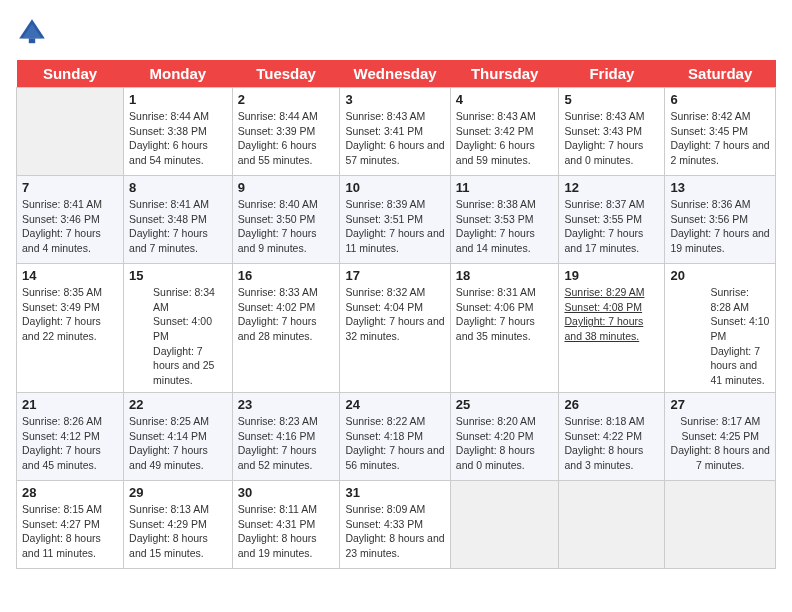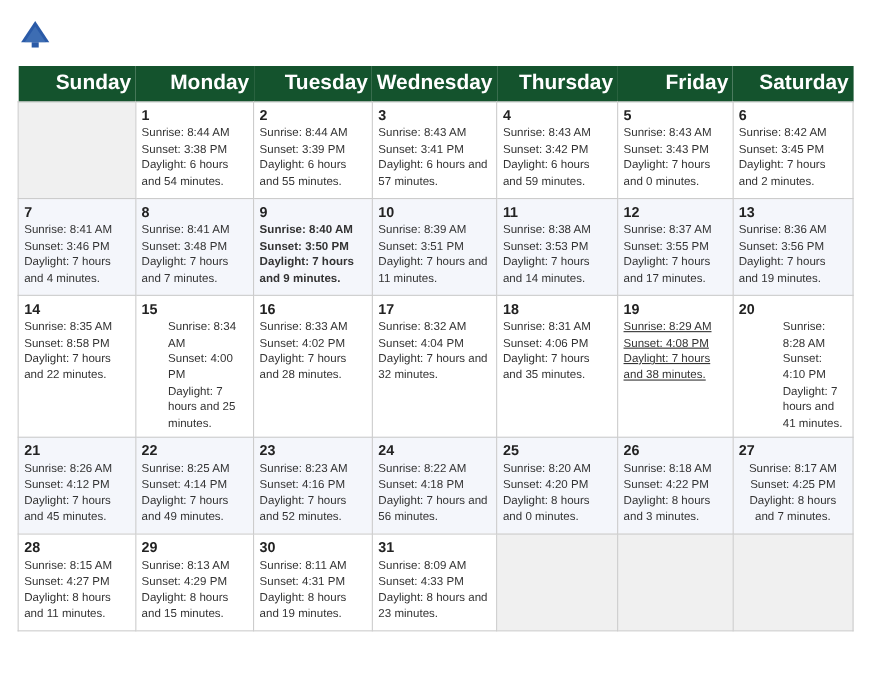--- a/index.html
+++ b/index.html
@@ -41,25 +41,25 @@
     .subtitle {
       font-size: 15px;
       color: #444;
     }
     table {
       width: 100%;
       border-collapse: collapse;
       font-size: 11px;
     }
     thead tr th {
-      background-color: #14532d;
+      background-color: #ef4444;
       color: #fff;
       padding: 5px 4px;
-      text-align: right;
-      font-size: 19px;
+      text-align: center;
+      font-size: 15px;
       font-weight: bold;
     }
     tbody tr td {
       border: 1px solid #ccc;
       vertical-align: top;
       padding: 4px 5px;
       width: 113px;
       min-height: 70px;
       height: 88px;
       color: #333;
@@ -169,21 +169,21 @@
 Daylight: 7 hours and 4 minutes.</div>
         </td>
         <td>
           <div class="day-number">8</div>
           <div class="day-info" style="white-space: pre-line;">Sunrise: 8:41 AM
 Sunset: 3:48 PM
 Daylight: 7 hours and 7 minutes.</div>
         </td>
         <td>
           <div class="day-number">9</div>
-          <div class="day-info" style="white-space: pre-line; font-weight: bold;">Sunrise: 8:40 AM
+          <div class="day-info" style="white-space: pre-line;">Sunrise: 8:40 AM
 Sunset: 3:50 PM
 Daylight: 7 hours and 9 minutes.</div>
         </td>
         <td>
           <div class="day-number">10</div>
           <div class="day-info" style="white-space: pre-line;">Sunrise: 8:39 AM
 Sunset: 3:51 PM
 Daylight: 7 hours and 11 minutes.</div>
         </td>
         <td>
@@ -202,21 +202,21 @@
           <div class="day-number">13</div>
           <div class="day-info" style="white-space: pre-line;">Sunrise: 8:36 AM
 Sunset: 3:56 PM
 Daylight: 7 hours and 19 minutes.</div>
         </td>
       </tr>
       <tr>
         <td>
           <div class="day-number">14</div>
           <div class="day-info" style="white-space: pre-line;">Sunrise: 8:35 AM
-Sunset: 8:58 PM
+Sunset: 3:49 PM
 Daylight: 7 hours and 22 minutes.</div>
         </td>
         <td>
           <div class="day-number">15</div>
           <div class="day-info" style="white-space: pre-line; margin-left: 24px;">Sunrise: 8:34 AM
 Sunset: 4:00 PM
 Daylight: 7 hours and 25 minutes.</div>
         </td>
         <td>
           <div class="day-number">16</div>

